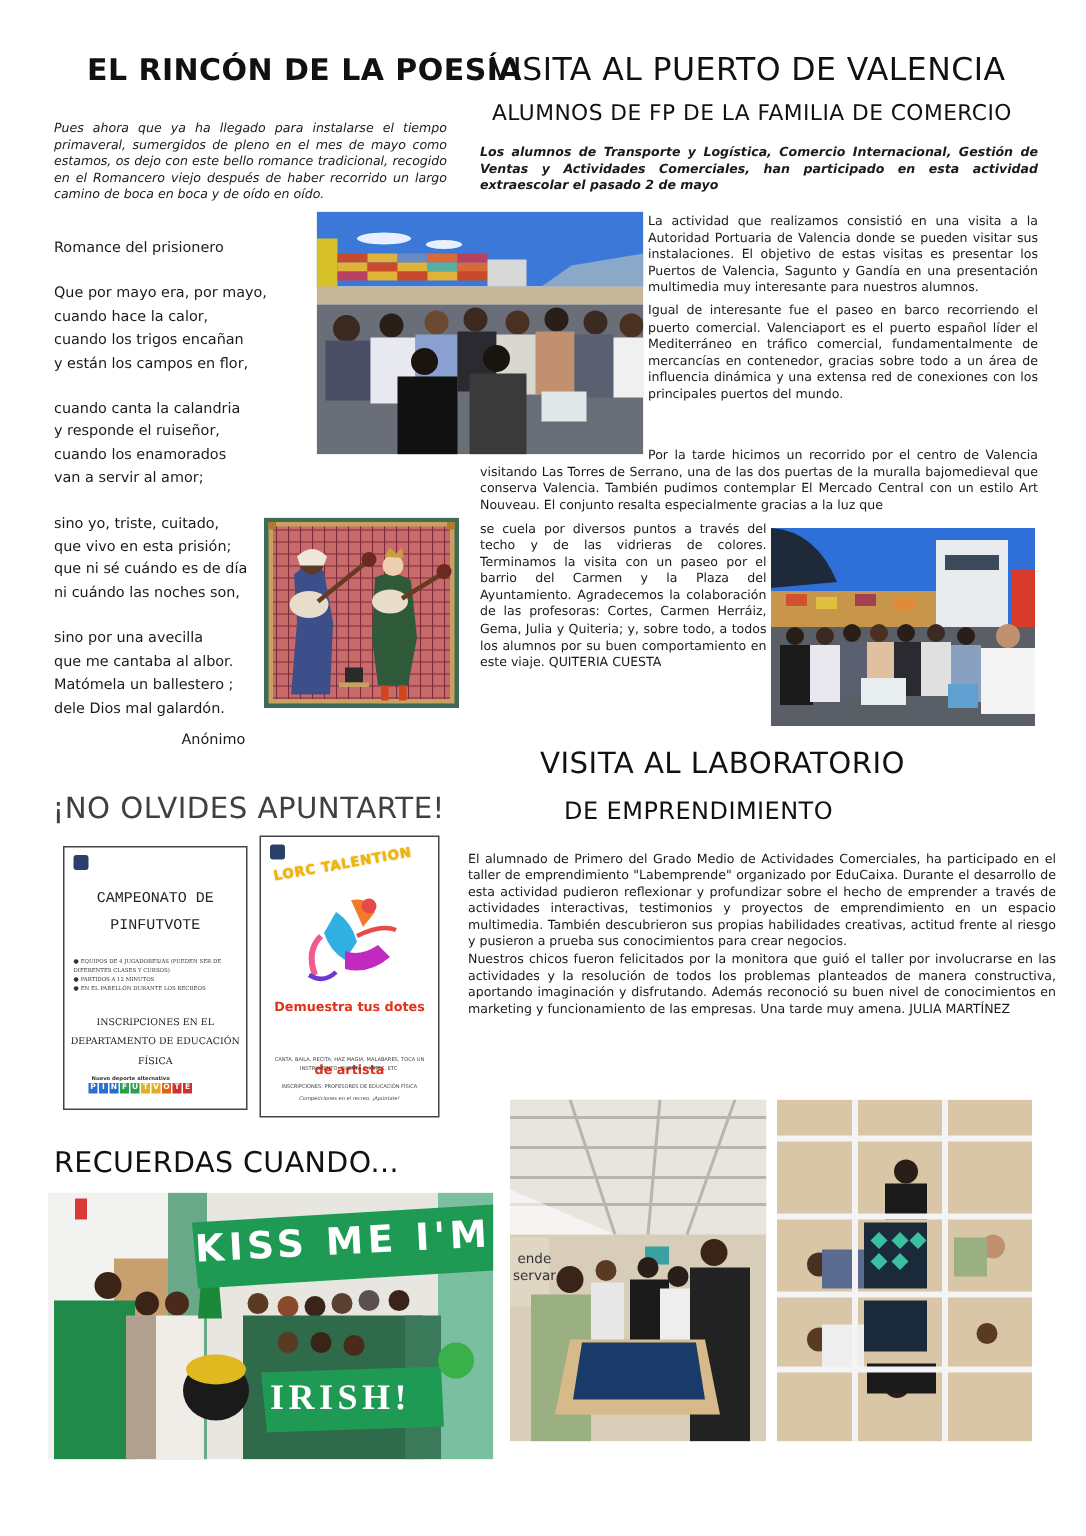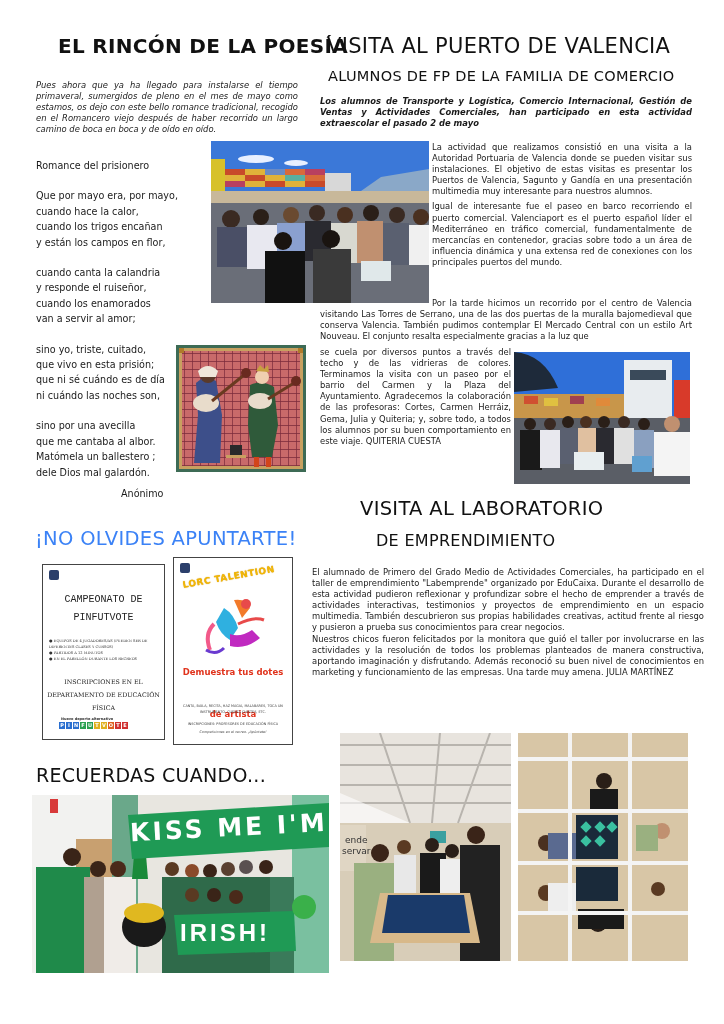--- a/index.html
+++ b/index.html
@@ -201,21 +201,21 @@
         <circle cx="158" cy="72" r="8" fill="#c09070"></circle>
           <rect x="140" y="80" width="36" height="44" fill="#f4f4f4"></rect>
         <rect x="60" y="100" width="30" height="18" fill="#e8eef0"></rect>
         <rect x="118" y="104" width="20" height="16" fill="#60a0d0"></rect>
       </g>
     </svg>
   </div>
 </section>
 
 <section>
-  <h1 class="abs h-title" style="left:35px; top:527px; font-size:19.5px; color:#3b82f6;">¡NO OLVIDES APUNTARTE!</h1>
+  <h1 class="abs h-title" style="left:35px; top:527px; font-size:19.5px; color:#404040;">¡NO OLVIDES APUNTARTE!</h1>
 
   <div class="poster" style="left:42px; top:564px; width:123px; height:176px;">
     <div class="poster-logo"></div>
     <div class="p1-title" style="top:27px;">CAMPEONATO DE</div>
     <div class="p1-title" style="top:45px;">PINFUTVOTE</div>
     <div class="p1-bullets" style="top:73px;">
       <div>EQUIPOS DE 4 JUGADORES/AS (PUEDEN SER DE DIFERENTES CLASES Y CURSOS)</div>
       <div>PARTIDOS A 12 MINUTOS</div>
       <div>EN EL PABELLÓN DURANTE LOS RECREOS</div>
     </div>
@@ -288,21 +288,21 @@
 
       <path d="M102 60 L114 60 L116 84 L100 84 Z" fill="#1a8a3a"></path>
       <ellipse cx="112" cy="132" rx="22" ry="20" fill="#1a1a1a"></ellipse>
       <ellipse cx="112" cy="118" rx="20" ry="10" fill="#e0b820"></ellipse>
 
       <path d="M96 20 L297 8 L297 52 L100 64 Z" fill="#1f9a55"></path>
       <path d="M142 120 L262 116 L264 156 L146 160 Z" fill="#1f9a55"></path>
       <circle cx="272" cy="112" r="12" fill="#3ab04a"></circle>
     </svg>
     <div class="abs" style="left:98px; top:18px; font-family:'DejaVu Sans',sans-serif; font-weight:bold; font-size:25px; color:#fff; transform:rotate(-3deg); letter-spacing:3px; white-space:nowrap;">KISS ME I'M</div>
-    <div class="abs" style="left:148px; top:124px; font-family:Liberation Sans, sans-serif; font-weight:bold; font-size:24px; color:#fff; letter-spacing:3px; white-space:nowrap;">IRISH!</div>
+    <div class="abs" style="left:148px; top:124px; font-family:Liberation Serif, serif; font-weight:bold; font-size:24px; color:#fff; letter-spacing:3px; white-space:nowrap;">IRISH!</div>
   </div>
 </section>
 
 <section>
   <h1 class="abs h-title" style="left:360px; top:497px; font-size:19.5px;">VISITA AL LABORATORIO</h1>
   <h1 class="abs h-title" style="left:376px; top:531px; font-size:16px;">DE EMPRENDIMIENTO</h1>
   <div class="abs body-text" style="left:312px; top:567px; width:392px;">
     <div>El alumnado de Primero del Grado Medio de Actividades Comerciales, ha participado en el taller de emprendimiento "Labemprende" organizado por EduCaixa. Durante el desarrollo de esta actividad pudieron reflexionar y profundizar sobre el hecho de emprender a través de actividades interactivas, testimonios y proyectos de emprendimiento en un espacio multimedia. También descubrieron sus propias habilidades creativas, actitud frente al riesgo y pusieron a prueba sus conocimientos para crear negocios.</div>
     <div>Nuestros chicos fueron felicitados por la monitora que guió el taller por involucrarse en las actividades y la resolución de todos los problemas planteados de manera constructiva,  aportando imaginación y disfrutando. Además reconoció su buen nivel de conocimientos en marketing y funcionamiento de las empresas. Una tarde muy amena. JULIA MARTÍNEZ</div>
   </div>

